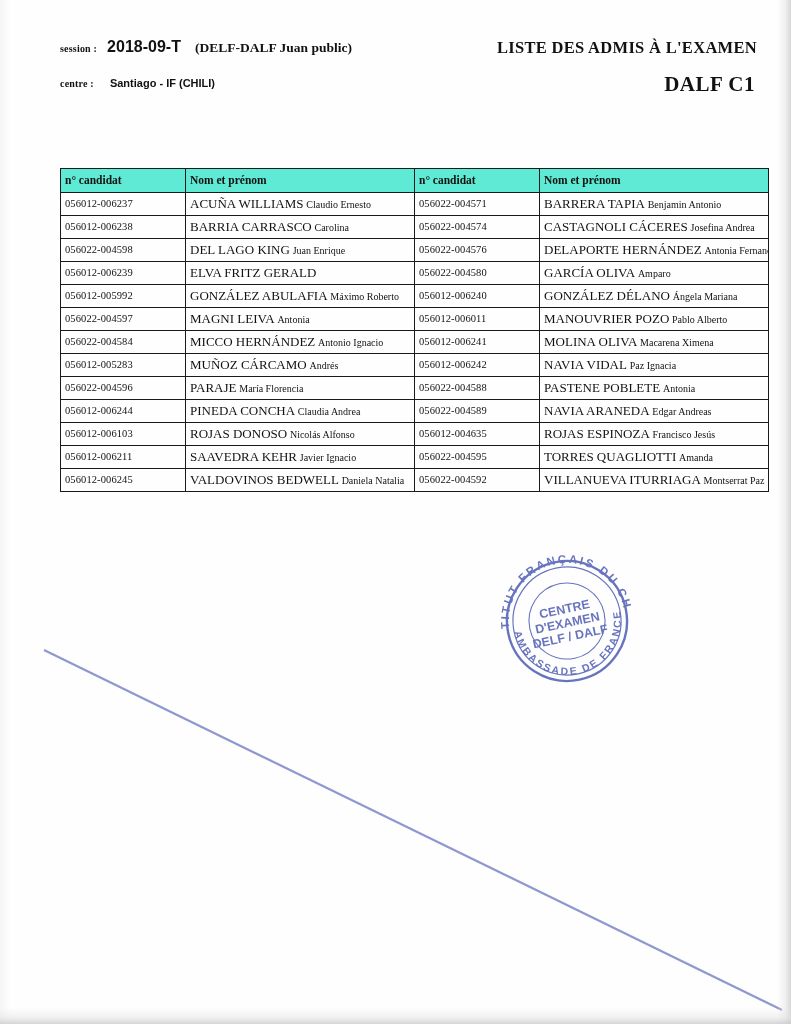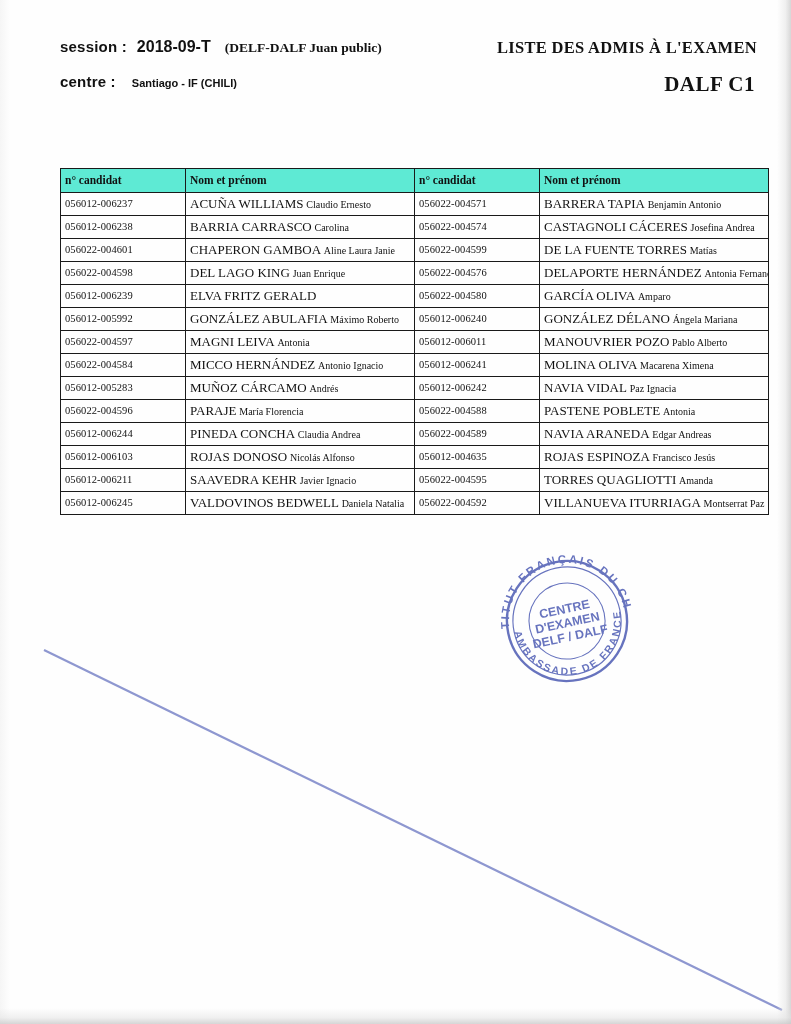--- a/index.html
+++ b/index.html
@@ -35,23 +35,23 @@
     top: 8px;
     white-space: nowrap;
   }
   .hdr-left-line2 {
     position: absolute;
     left: 60px;
     top: 43px;
     white-space: nowrap;
   }
   .lbl-session, .lbl-centre {
-    font-family: Liberation Sans, sans-serif;
-    font-weight: bold;
-    font-size: 15px;
+    font-family: Liberation Serif, serif;
+    font-weight: bold;
+    font-size: 10px;
     letter-spacing: 0.2px;
   }
   .val-session {
     font-family: "Liberation Sans", sans-serif;
     font-weight: bold;
     font-size: 16px;
     margin-left: 10px;
   }
   .val-session-paren {
     font-family: "Liberation Serif", serif;
@@ -210,26 +210,20 @@
             <td class="num col-num">056012-006237</td>
             <td class="name col-name"><span class="surname">ACUÑA WILLIAMS</span> <span class="given">Claudio Ernesto</span></td>
             <td class="num col-num">056022-004571</td>
             <td class="name col-name"><span class="surname">BARRERA TAPIA</span> <span class="given">Benjamin Antonio</span></td>
           </tr>
           <tr>
             <td class="num col-num">056012-006238</td>
             <td class="name col-name"><span class="surname">BARRIA CARRASCO</span> <span class="given">Carolina</span></td>
             <td class="num col-num">056022-004574</td>
             <td class="name col-name"><span class="surname">CASTAGNOLI CÁCERES</span> <span class="given">Josefina Andrea</span></td>
-          </tr>
-          <tr>
-            <td class="num col-num">056022-004601</td>
-            <td class="name col-name"><span class="surname">CHAPERON GAMBOA</span> <span class="given">Aline Laura Janie</span></td>
-            <td class="num col-num">056022-004599</td>
-            <td class="name col-name"><span class="surname">DE LA FUENTE TORRES</span> <span class="given">Matías</span></td>
           </tr>
           <tr>
             <td class="num col-num">056022-004598</td>
             <td class="name col-name"><span class="surname">DEL LAGO KING</span> <span class="given">Juan Enrique</span></td>
             <td class="num col-num">056022-004576</td>
             <td class="name col-name"><span class="surname">DELAPORTE HERNÁNDEZ</span> <span class="given">Antonia Fernanda</span></td>
           </tr>
           <tr>
             <td class="num col-num">056012-006239</td>
             <td class="name col-name"><span class="surname">ELVA FRITZ GERALD</span> <span class="given"></span></td>

